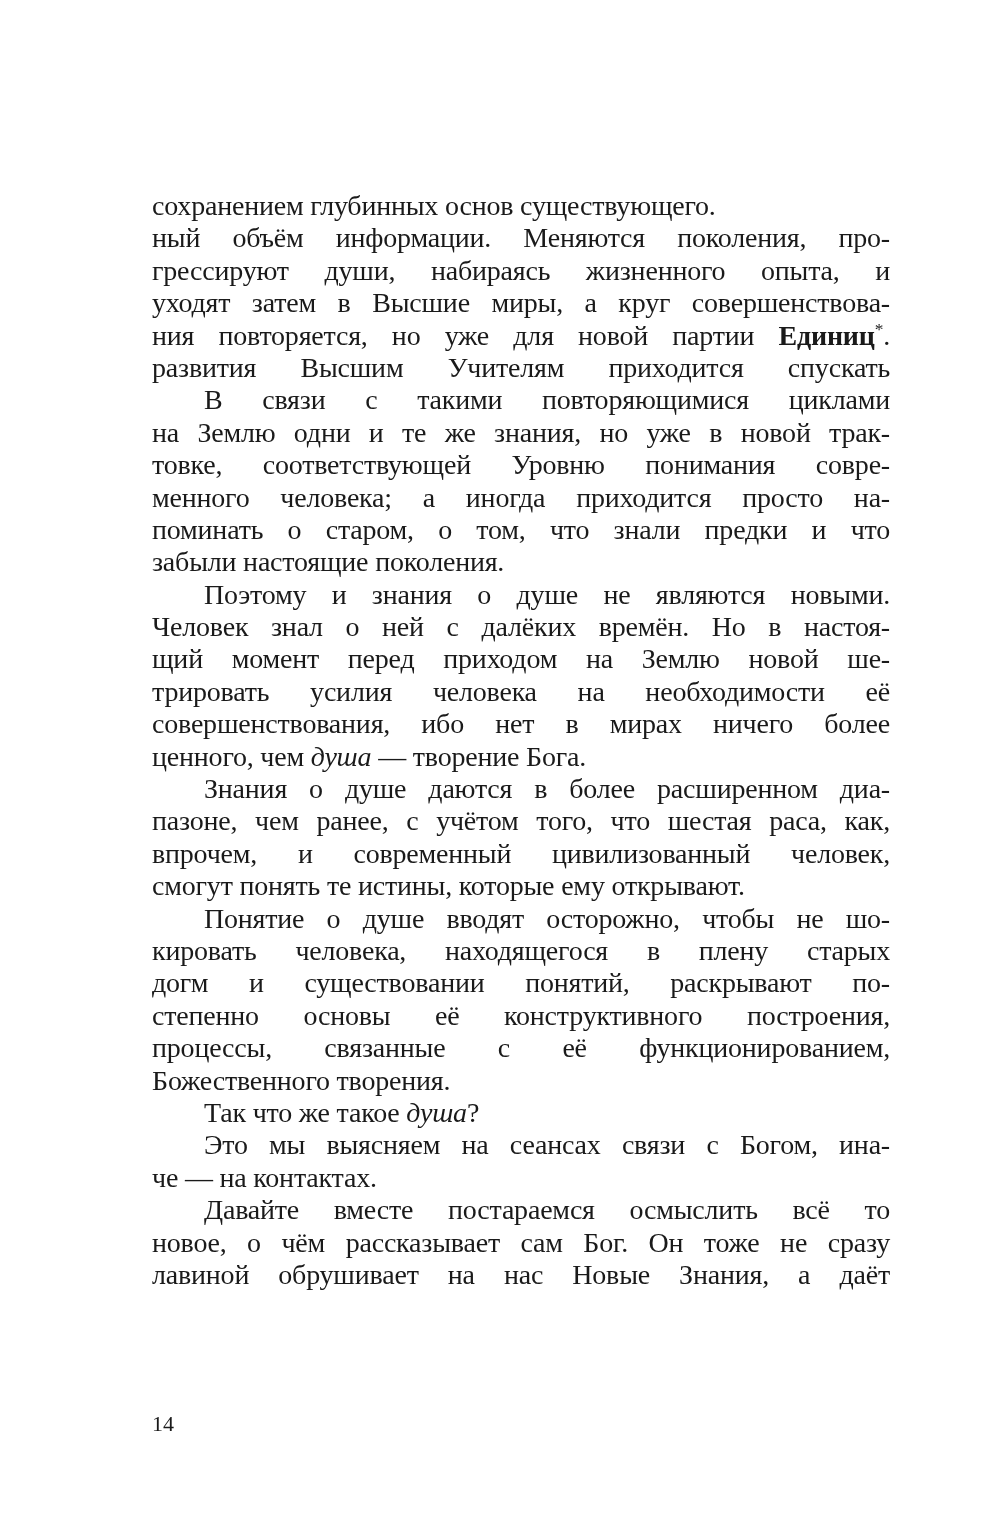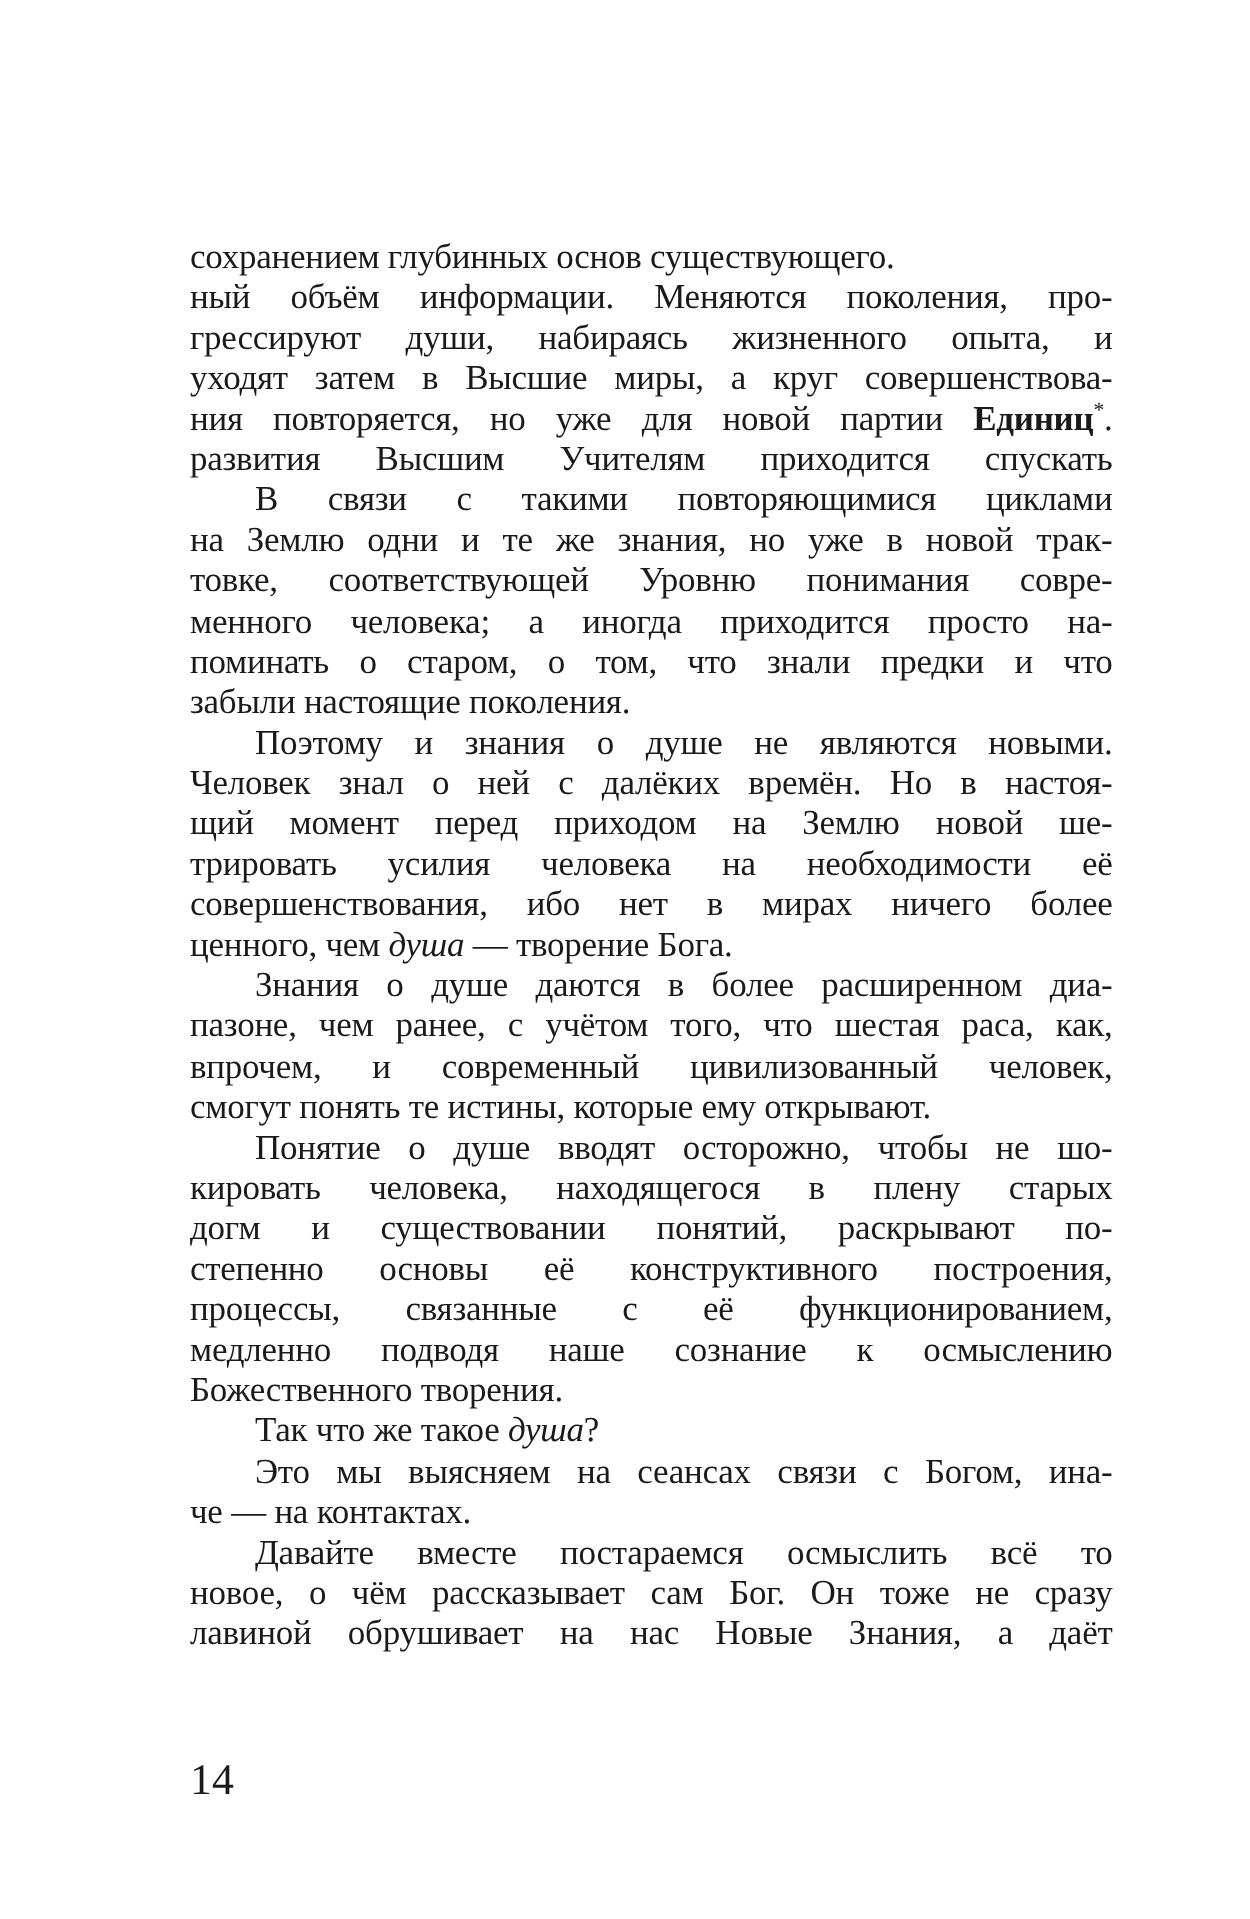--- a/index.html
+++ b/index.html
@@ -43,21 +43,21 @@
   .line sup {
     font-size: 0.62em;
     vertical-align: super;
     line-height: 0;
     font-weight: normal;
   }
   .page-number {
     position: absolute;
     left: 152px;
     top: 1408px;
-    font-size: 35px;
+    font-size: 22px;
     line-height: 32px;
   }
 </style>
 </head>
 <body>
 
 <div class="page">
   <div class="text-block">
       <div class="line nojust"><span>сохранением глубинных основ существующего.</span></div>
       <div class="line"><span>ный объём информации. Меняются поколения, про-</span></div>
@@ -79,21 +79,20 @@
       <div class="line nojust"><span>ценного, чем </span><i>душа</i><span> — творение Бога.</span></div>
       <div class="line ind"><span>Знания о душе даются в более расширенном диа-</span></div>
       <div class="line"><span>пазоне, чем ранее, с учётом того, что шестая раса, как,</span></div>
       <div class="line"><span>впрочем, и современный цивилизованный человек,</span></div>
       <div class="line nojust"><span>смогут понять те истины, которые ему открывают.</span></div>
       <div class="line ind"><span>Понятие о душе вводят осторожно, чтобы не шо-</span></div>
       <div class="line"><span>кировать человека, находящегося в плену старых</span></div>
       <div class="line"><span>догм и существовании понятий, раскрывают по-</span></div>
       <div class="line"><span>степенно основы её конструктивного построения,</span></div>
       <div class="line"><span>процессы, связанные с её функционированием,</span></div>
-      <div class="line"><span>медленно подводя наше сознание к осмыслению</span></div>
       <div class="line nojust"><span>Божественного творения.</span></div>
       <div class="line ind nojust"><span>Так что же такое </span><i>душа</i><span>?</span></div>
       <div class="line ind"><span>Это мы выясняем на сеансах связи с Богом, ина-</span></div>
       <div class="line nojust"><span>че — на контактах.</span></div>
       <div class="line ind"><span>Давайте вместе постараемся осмыслить всё то</span></div>
       <div class="line"><span>новое, о чём рассказывает сам Бог. Он тоже не сразу</span></div>
       <div class="line"><span>лавиной обрушивает на нас Новые Знания, а даёт</span></div>
     </div>
   <div class="page-number">14</div>
 </div>

